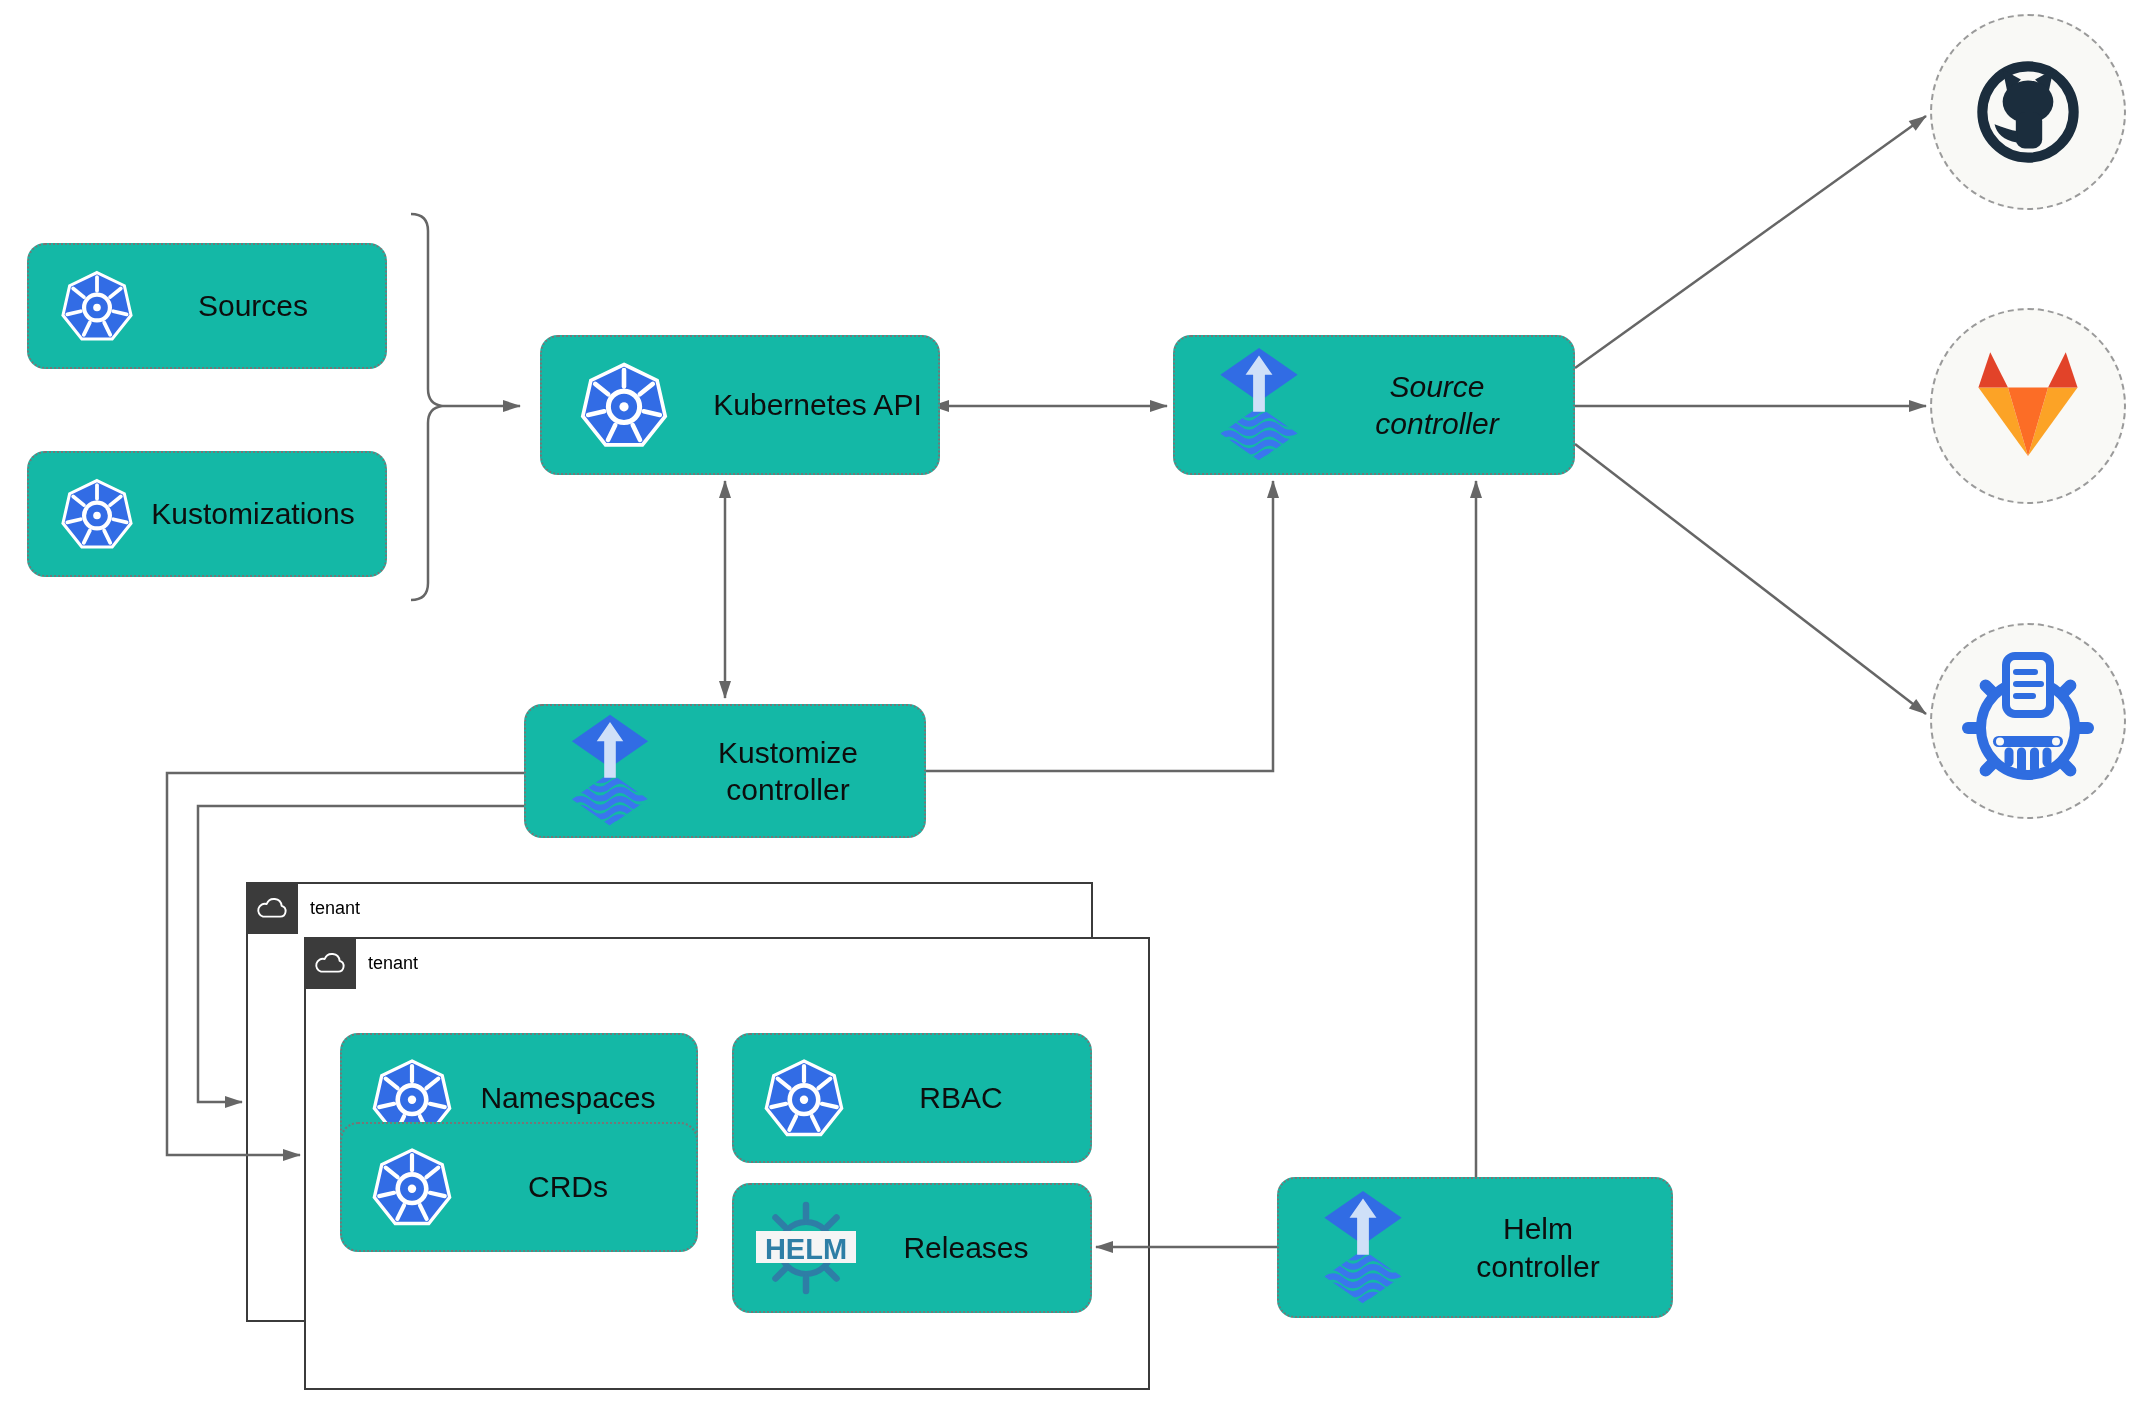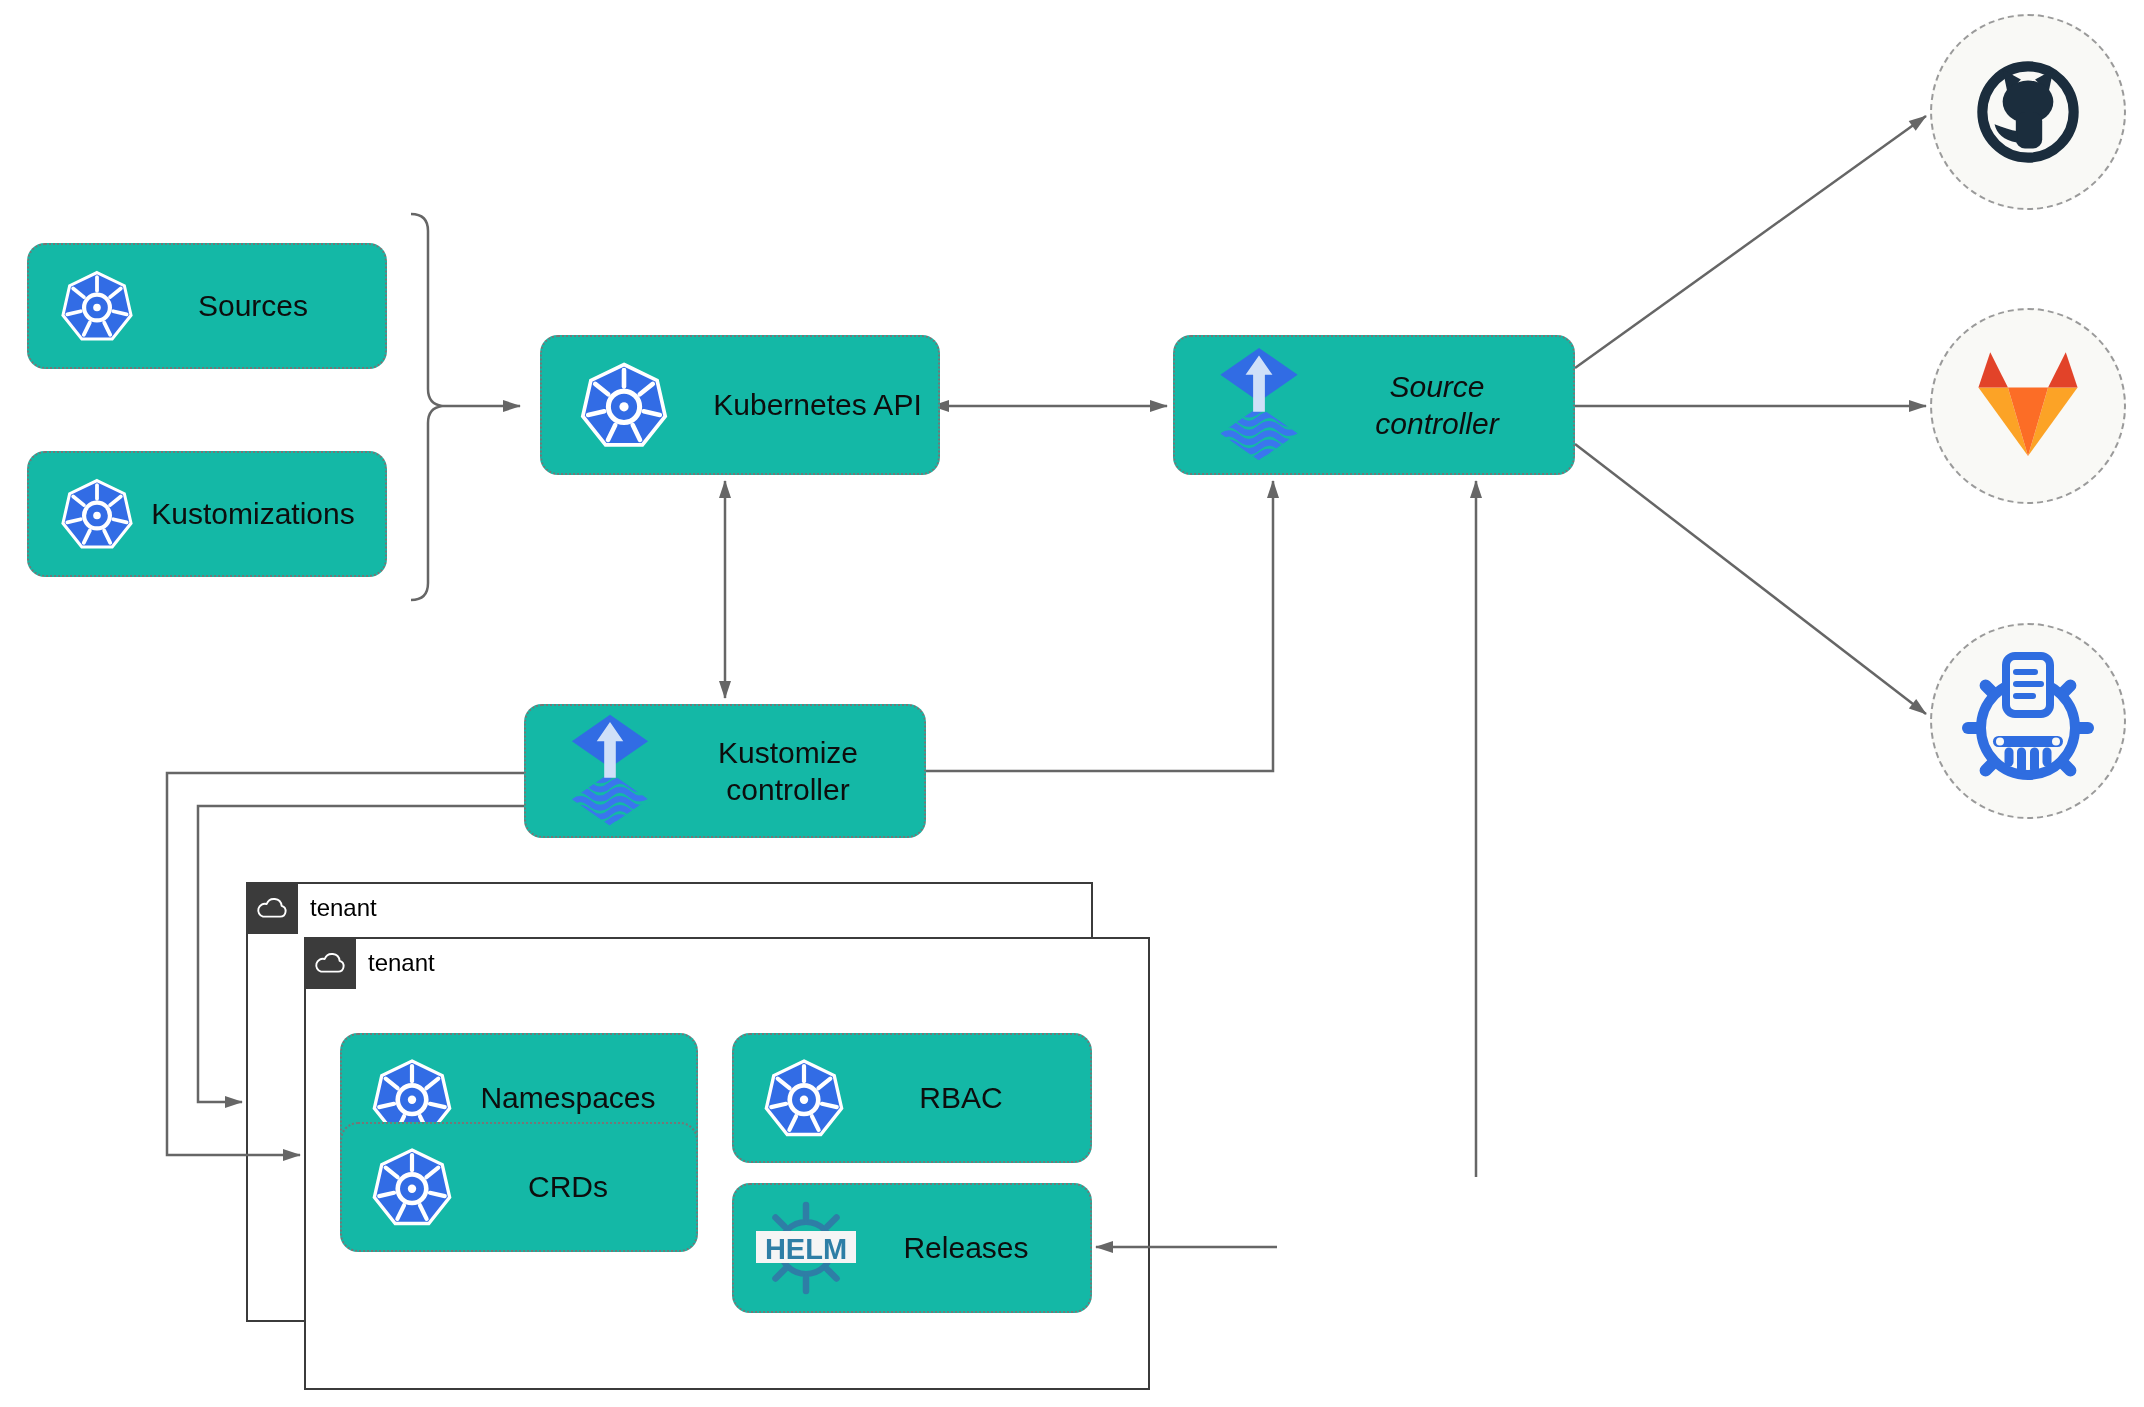--- a/index.html
+++ b/index.html
@@ -12,21 +12,21 @@
   .icon{flex:0 0 auto;display:block;}
   
   .ext-circle{position:absolute;width:196px;height:196px;border-radius:50%;
               border:2px dashed #9a9a9a;background:#f9f9f6;box-sizing:border-box;
               display:flex;align-items:center;justify-content:center;z-index:3;}
   
   .tenant{position:absolute;background:#ffffff;border:2px solid #3b3b3b;box-sizing:border-box;z-index:1;}
   .tenant-tab{position:absolute;top:-2px;left:-2px;width:52px;height:52px;background:#3b3b3b;
               display:flex;align-items:center;justify-content:center;}
   .tenant-label{position:absolute;top:-2px;left:62px;height:52px;line-height:52px;
-                font-size:24px;color:#000;}
+                font-size:18px;color:#000;}
   #edges{position:absolute;top:0;left:0;z-index:2;pointer-events:none;}
   .edge{stroke:#666666;stroke-width:2.5;fill:none;}
 </style>
 </head>
 <body>
 
 <svg width="0" height="0" style="position:absolute" aria-hidden="true">
   <defs>
     <symbol id="sym-k8s" viewBox="0 0 100 100">
       <polygon points="50,6 86,23.3 94.8,62.2 70,93.4 30,93.4 5.2,62.2 14,23.3" fill="#326ce5" stroke="#ffffff" stroke-width="4"></polygon>
@@ -182,20 +182,26 @@
     <div class="lbl" style="padding:0 30px;">Source controller</div>
   </div>
 
   <div class="node" style="left:524px;top:704px;width:402px;height:134px;">
     <svg class="icon" width="84" height="116" style="margin-left:42px">
         <use href="#sym-flux"></use>
       </svg>
     <div class="lbl" style="padding:0 26px;">Kustomize controller</div>
   </div>
 
+  <div class="node" style="left:1277px;top:1177px;width:396px;height:141px;">
+    <svg class="icon" width="84" height="118" style="margin-left:42px">
+        <use href="#sym-flux"></use>
+      </svg>
+    <div class="lbl" style="padding:0 40px;">Helm controller</div>
+  </div>
 
   <div class="node" style="left:340px;top:1033px;width:358px;height:130px;">
     <svg class="icon" width="84" height="84" style="margin-left:28px">
         <use href="#sym-k8s"></use>
       </svg>
     <div class="lbl">Namespaces</div>
   </div>
 
   <div class="node" style="left:732px;top:1033px;width:360px;height:130px;">
     <svg class="icon" width="84" height="84" style="margin-left:28px">

